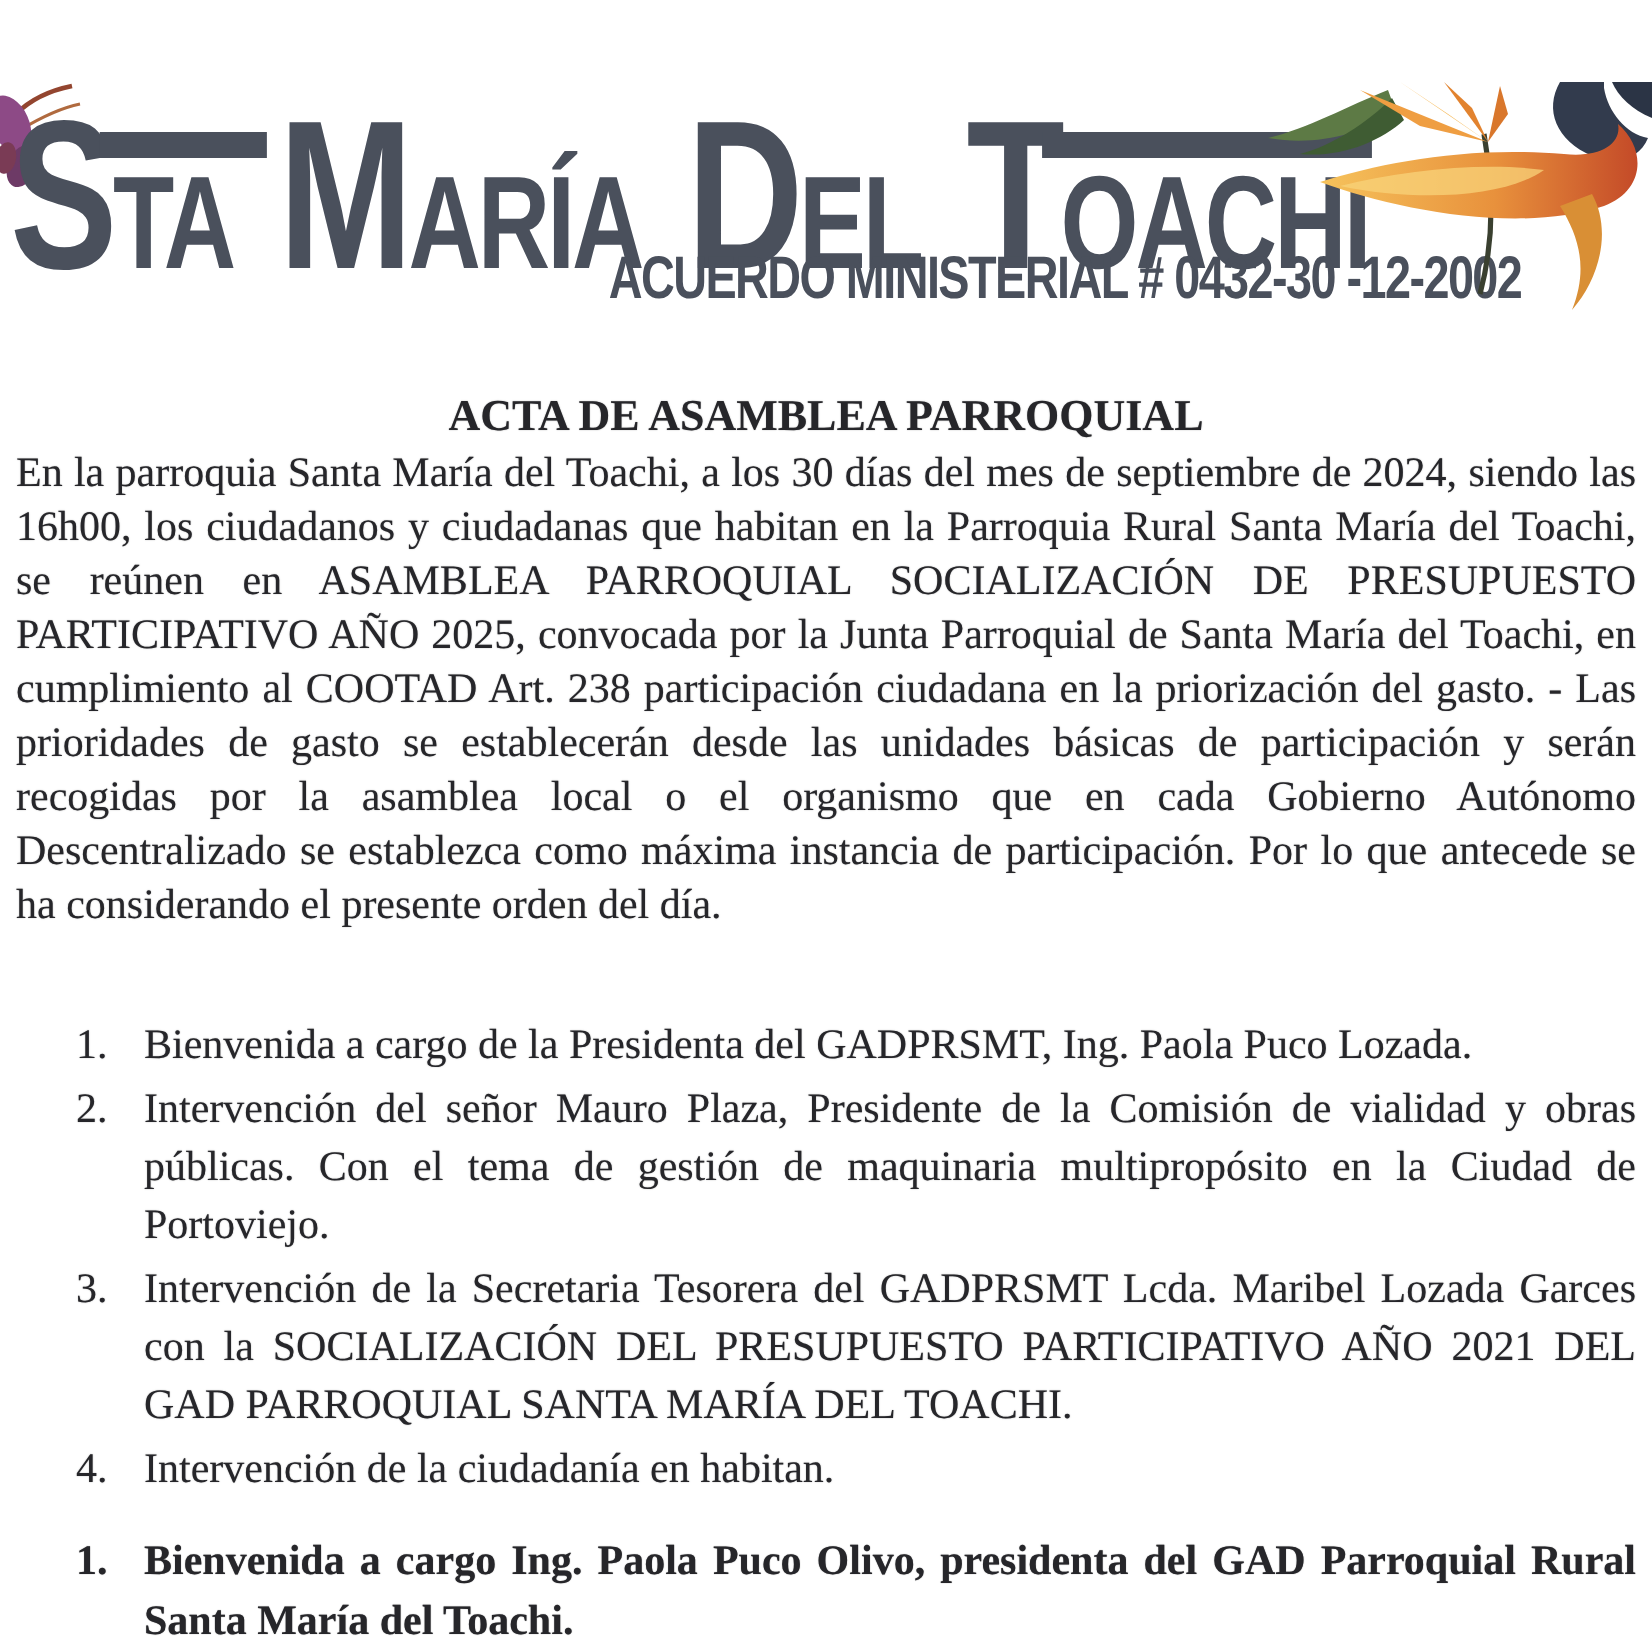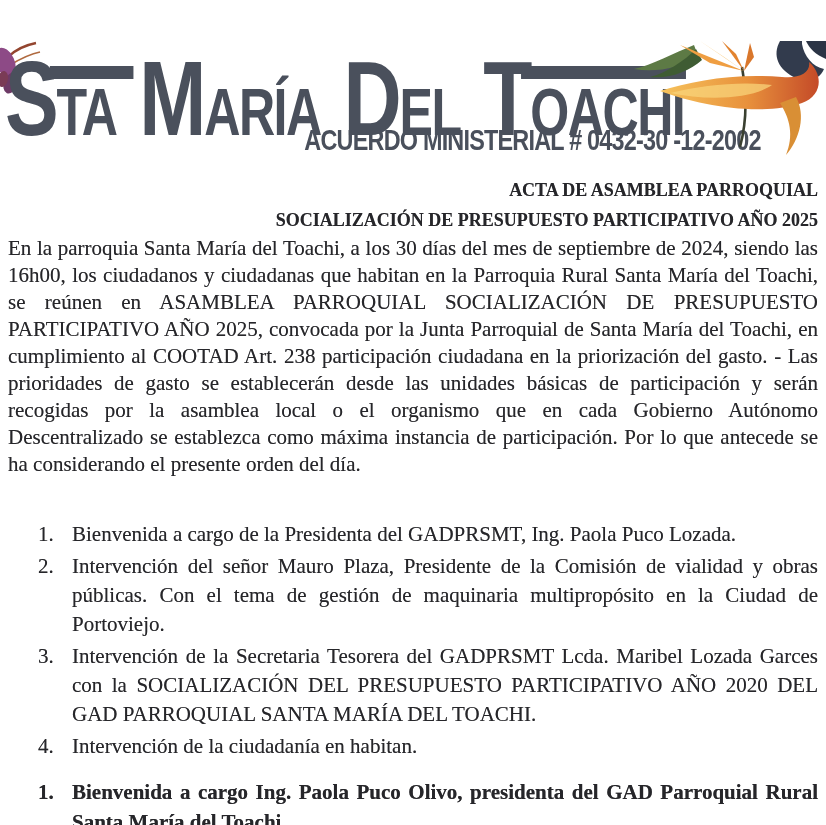--- a/index.html
+++ b/index.html
@@ -22,21 +22,21 @@
   .w0::after{content:"";position:absolute;left:40%;right:-22px;top:21px;height:13px;background:#4a505c;}
   .w3::after{content:"";position:absolute;left:50px;right:-2px;top:21px;height:13px;background:#4a505c;}
   .logo-sub{
     position:absolute;left:240px;top:84px;width:447px;text-align:center;z-index:1;
     font-family:"Liberation Sans",sans-serif;font-weight:bold;color:#4a505c;font-size:30px;line-height:1;
   }
   .logo-sub span{display:inline-block;transform:scaleX(0.78);transform-origin:center;white-space:nowrap;letter-spacing:-1px;}
   .deco-right{position:absolute;right:0;top:0;z-index:2;}
   .deco-left{position:absolute;left:0;top:0;z-index:0;}
   
-  .doc-title{margin:16px 8px 0 8px;text-align:right;font-weight:bold;font-size:18px;line-height:30px;
+  .doc-title{margin:34px 8px 0 8px;text-align:center;font-weight:bold;font-size:22px;line-height:30px;
     text-shadow:0 0 0.6px rgba(40,40,40,0.5);}
   .intro{margin:0 8px 0 8px;font-size:21px;line-height:27px;text-align:justify;
     text-shadow:0 0 0.6px rgba(40,40,40,0.5);}
   .agenda{margin:42px 8px 0 38px;padding:0;list-style:none;font-size:21px;line-height:29px;
     text-shadow:0 0 0.6px rgba(40,40,40,0.5);}
   .agenda li{display:flex;margin-bottom:3px;}
   .num{flex:0 0 34px;}
   .txt{flex:1;text-align:justify;}
   .section1{display:flex;margin:16px 8px 0 38px;font-size:21px;line-height:30px;font-weight:bold;
     text-shadow:0 0 0.5px rgba(20,20,20,0.6);}
@@ -89,37 +89,36 @@
 
     <path d="M30,50 C62,40 104,32 152,36 C170,38 181,31 179,21 C193,33 193,54 172,62 C130,76 68,64 30,50 Z" fill="url(#swoosh)"></path>
     <path d="M40,52 C72,44 112,40 142,44 C122,58 78,60 40,52 Z" fill="#f8d37a" opacity="0.75"></path>
 
     <path d="M150,62 C160,78 164,94 156,114 C170,98 176,74 166,56 Z" fill="#d98f35"></path>
   </svg>
 </header>
 
 <div class="doc-title">
   <div>ACTA DE ASAMBLEA PARROQUIAL</div>
-  <div>SOCIALIZACIÓN DE PRESUPUESTO PARTICIPATIVO AÑO 2025</div>
 </div>
 
 <p class="intro">En la parroquia Santa María del Toachi, a los 30 días del mes de septiembre de 2024, siendo las 16h00, los ciudadanos y ciudadanas que habitan en la Parroquia Rural Santa María del Toachi, se reúnen en ASAMBLEA PARROQUIAL SOCIALIZACIÓN DE PRESUPUESTO PARTICIPATIVO AÑO 2025, convocada por la Junta Parroquial de Santa María del Toachi, en cumplimiento al COOTAD Art. 238 participación ciudadana en la priorización del gasto. - Las prioridades de gasto se establecerán desde las unidades básicas de participación y serán recogidas por la asamblea local o el organismo que en cada Gobierno Autónomo Descentralizado se establezca como máxima instancia de participación. Por lo que antecede se ha considerando el presente orden del día.</p>
 
 <ol class="agenda">
   <li>
     <span class="num">1.</span>
     <span class="txt">Bienvenida a cargo de la Presidenta del GADPRSMT, Ing. Paola Puco Lozada.</span>
   </li>
   <li>
     <span class="num">2.</span>
     <span class="txt">Intervención del señor Mauro Plaza, Presidente de la Comisión de vialidad y obras públicas. Con el tema de gestión de maquinaria multipropósito en la Ciudad de Portoviejo.</span>
   </li>
   <li>
     <span class="num">3.</span>
-    <span class="txt">Intervención de la Secretaria Tesorera del GADPRSMT Lcda. Maribel Lozada Garces con la SOCIALIZACIÓN DEL PRESUPUESTO PARTICIPATIVO AÑO 2020 DEL GAD PARROQUIAL SANTA MARÍA DEL TOACHI.</span>
+    <span class="txt">Intervención de la Secretaria Tesorera del GADPRSMT Lcda. Maribel Lozada Garces con la SOCIALIZACIÓN DEL PRESUPUESTO PARTICIPATIVO AÑO 2021 DEL GAD PARROQUIAL SANTA MARÍA DEL TOACHI.</span>
   </li>
   <li>
     <span class="num">4.</span>
     <span class="txt">Intervención de la ciudadanía en habitan.</span>
   </li>
 </ol>
 
 <div class="section1">
   <span class="num">1.</span>
   <span class="txt">Bienvenida a cargo Ing. Paola Puco Olivo, presidenta del GAD Parroquial Rural Santa María del Toachi.</span>

